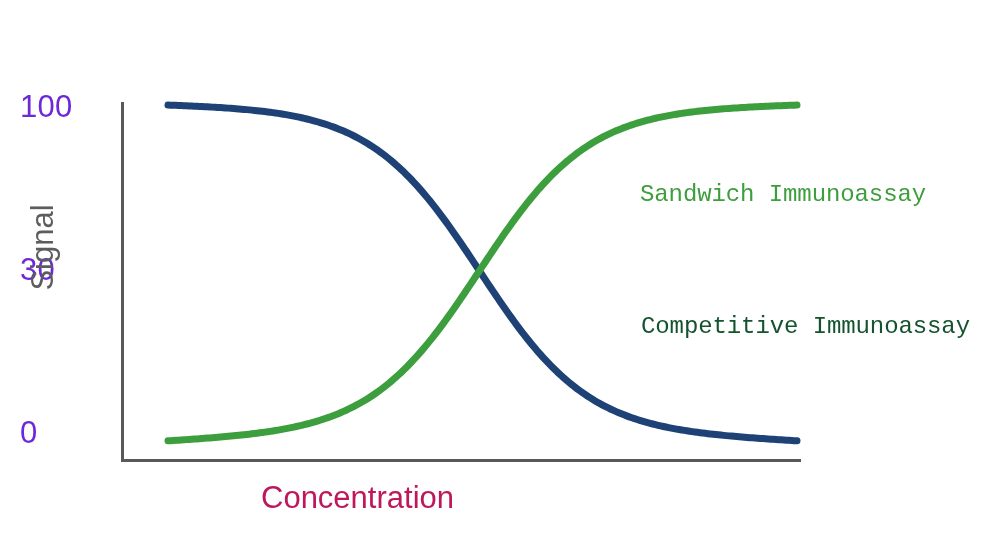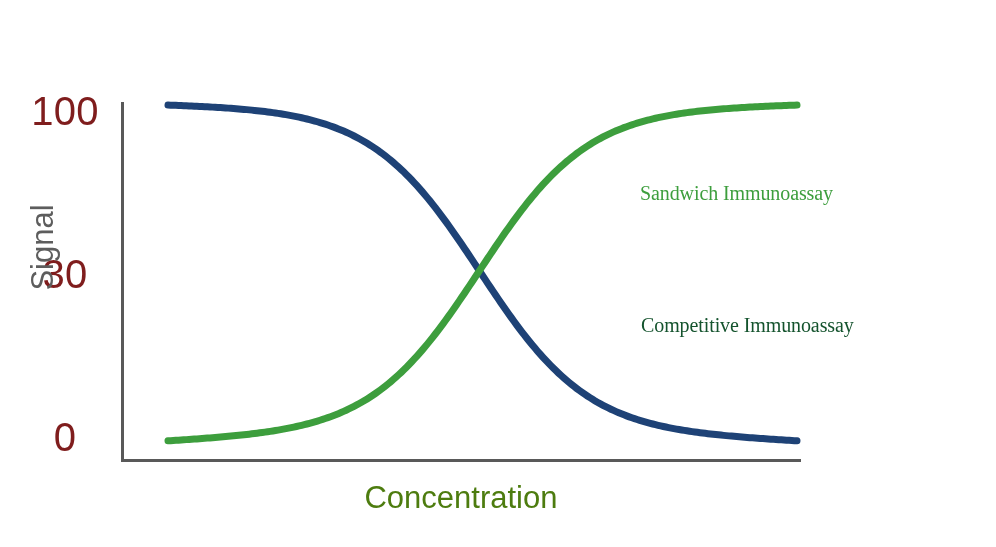--- a/index.html
+++ b/index.html
@@ -30,26 +30,26 @@
   #x-axis {
     left: 121px;
     top: 459px;
     width: 680px;
     height: 3px;
   }
 
   
   .tick-label {
     position: absolute;
-    color: #7f1d1d;
+    color: #6d28d9;
     font-family: "Liberation Sans", sans-serif;
-    font-size: 40px;
+    font-size: 31px;
     font-weight: 400;
     line-height: 1;
-    text-align: center;
+    text-align: left;
     width: 90px;
     letter-spacing: 0.2px;
   }
   #tick-100 { left: 20px; top: 91px; }
   #tick-50  { left: 20px; top: 254px; }
   #tick-0   { left: 20px; top: 417px; }
 
   
   #y-axis-title {
     position: absolute;
@@ -64,22 +64,22 @@
     line-height: 1;
     transform: rotate(-90deg);
     transform-origin: center center;
     white-space: nowrap;
   }
   #x-axis-title {
     position: absolute;
     left: 261px;
     top: 482px;
     width: 400px;
-    text-align: center;
-    color: #4d7c0f;
+    text-align: left;
+    color: #be185d;
     font-family: "Liberation Sans", sans-serif;
     font-size: 31px;
     font-weight: 400;
     line-height: 1;
     white-space: nowrap;
   }
 
   
   #curve-svg {
     position: absolute;
@@ -91,22 +91,22 @@
   .curve-path {
     fill: none;
     stroke-width: 7;
     stroke-linecap: round;
     stroke-linejoin: round;
   }
 
   
   .series-label {
     position: absolute;
-    font-family: Liberation Serif, serif;
-    font-size: 20px;
+    font-family: Liberation Mono, monospace;
+    font-size: 24px;
     font-weight: 400;
     line-height: 1;
     white-space: nowrap;
     letter-spacing: -0.1px;
   }
   #label-sandwich {
     left: 640px;
     top: 183px;
   }
   #label-competitive {

